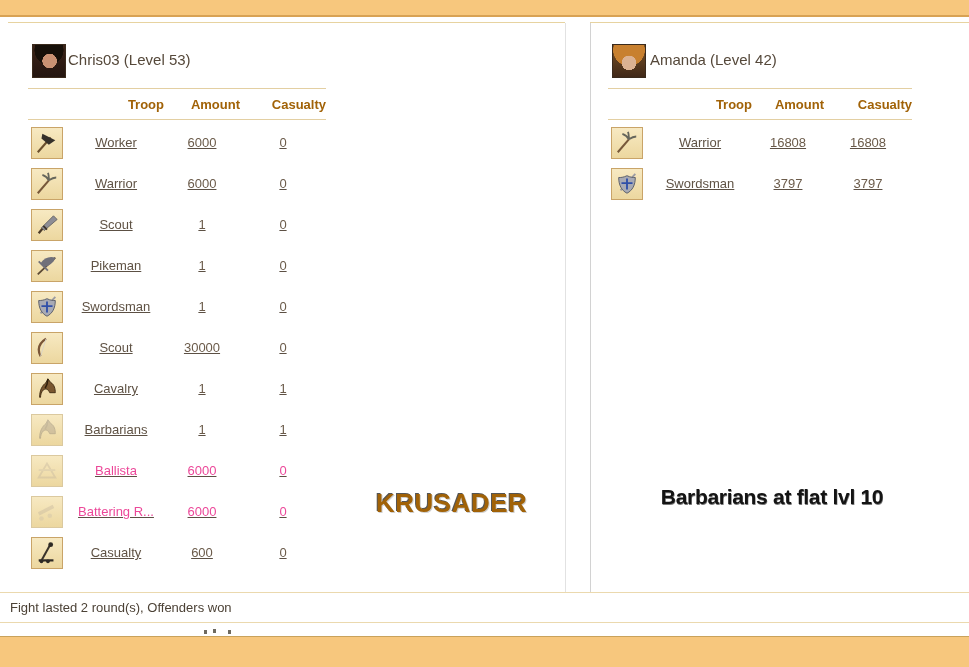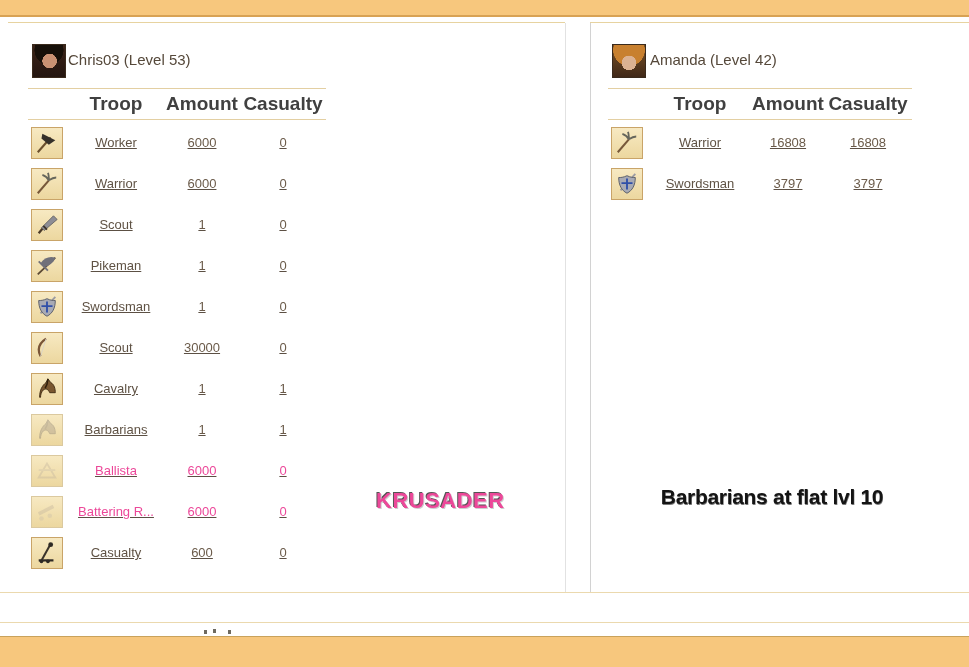--- a/index.html
+++ b/index.html
@@ -28,34 +28,34 @@
   .pn-left{left:68px;}
   .pn-right{left:650px;}
   
   .table{position:absolute;top:88px;}
   .t-left{left:28px;width:298px;}
   .t-right{left:608px;width:304px;}
   .grid{display:grid;align-items:center;}
   .t-left .grid{grid-template-columns:40px 96px 76px 86px;}
   .t-right .grid{grid-template-columns:40px 104px 72px 88px;}
   .thead{height:30px;border-top:1px solid #E3CFA2;border-bottom:1px solid #E3CFA2;}
-  .th{font-size:19px;font-weight:bold;color:#404040;text-align:center;}
+  .th{font-size:13px;font-weight:bold;color:#a16207;text-align:right;}
   .rows{padding-top:2px;text-decoration:underline;}
   .trow{height:41px;}
   .cell{font-size:13px;text-align:center;color:#5F5244;}
   .cell.num{color:#6B5B4A;}
   .faded-text .cell{color:#ec4899;}
   .icon-box{width:30px;height:30px;margin-left:3px;border:1px solid #C9A468;
             background:linear-gradient(#F7E9C2,#ECD79F);display:flex;align-items:center;justify-content:center;}
   .icon-box svg{width:24px;height:24px;}
   .icon-box.faded{border-color:#DBC99F;}
   .icon-box.faded svg{opacity:.42;}
   
   .wm{position:absolute;font-weight:bold;white-space:nowrap;}
-  .wm-left{left:376px;top:488px;font-size:22px;color:#ec4899;letter-spacing:.5px;
+  .wm-left{left:376px;top:488px;font-size:26px;color:#a16207;letter-spacing:.5px;
            text-shadow:1px 1px 0 #CFCFCF,-1px -1px 0 #555;}
   .wm-right{left:772px;top:485px;transform:translateX(-50%);font-size:21px;color:#141414;
             letter-spacing:-0.3px;text-shadow:0.5px 0.5px 0.6px #777;text-align:center;}
   
   .hline{position:absolute;left:0;width:100%;height:1px;background:#EBD9AE;}
   .fl1{top:592px;} .fl2{top:622px;}
   .footer-text{position:absolute;left:10px;top:597px;height:22px;line-height:22px;font-size:13px;color:#4C4236;}
   .artifact-dot{position:absolute;width:3px;height:4px;background:#6E6A60;}
 </style>
 </head>
@@ -288,18 +288,19 @@
     <span class="cell num amount">3797</span>
     <span class="cell num casualty">3797</span>
   </div>
 </div>
   </div>
 
   <div class="wm wm-left">KRUSADER</div>
   <div class="wm wm-right">Barbarians at flat lvl 10</div>
 
   <div class="hline fl1"></div>
+  <div class="footer-text">Fight lasted 2 round(s), Offenders won</div>
   <div class="hline fl2"></div>
   <div class="artifact-dot" style="left:204px;top:630px;"></div>
   <div class="artifact-dot" style="left:213px;top:629px;"></div>
   <div class="artifact-dot" style="left:228px;top:630px;"></div>
   <div class="bottom-bar"></div>
 </div>
 
 </body></html>

